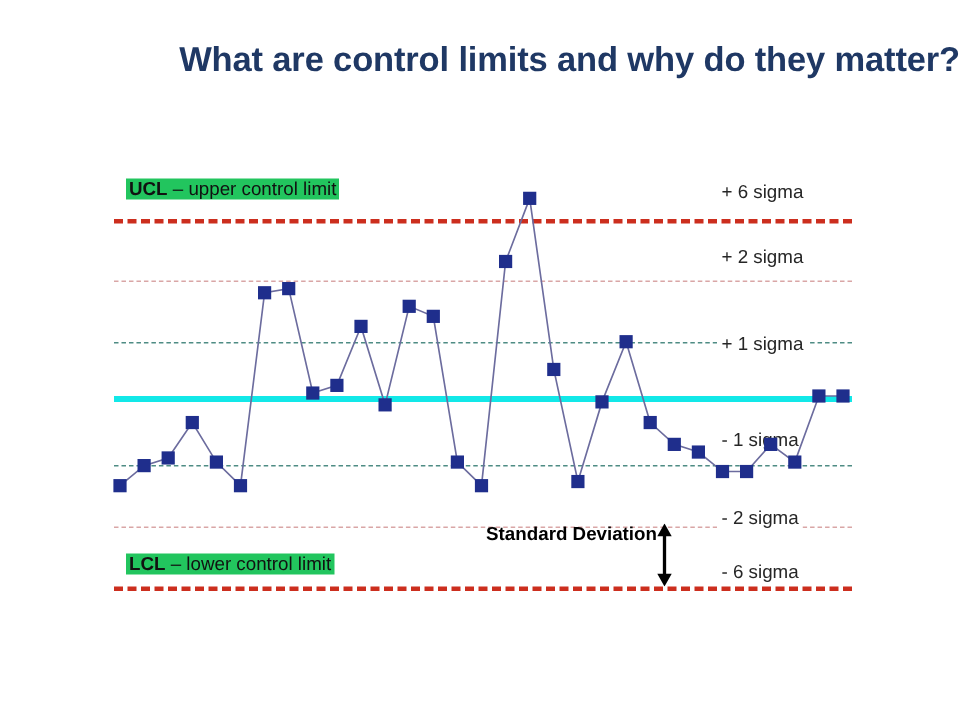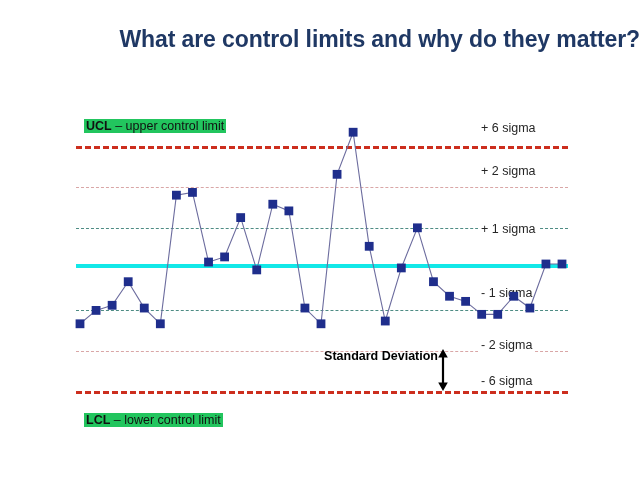--- a/index.html
+++ b/index.html
@@ -45,21 +45,21 @@
   }
 
   
   .callout{
     position:absolute;font-size:12.5px;color:#111;white-space:nowrap;
     background:#22c55e;padding:0 2px;
   }
   .callout b{font-weight:bold;}
 
   #ucl-callout{left:84px;top:119px;}
-  #lcl-callout{left:84px;top:369px;margin-top:44px;}
+  #lcl-callout{left:84px;top:369px;}
   #cl-callout{left:424px;top:250px;}
 
   
   #sd-annot{
     position:absolute;left:298px;top:349px;width:140px;
     text-align:right;font-size:12.5px;font-weight:bold;color:#000;
     line-height:15px;
   }
   #sd-arrow{position:absolute;left:432px;top:349px;width:22px;height:42px;}
 

